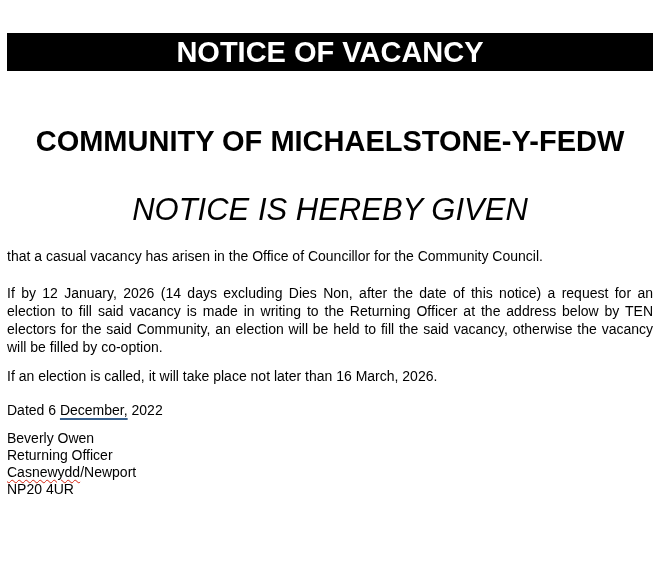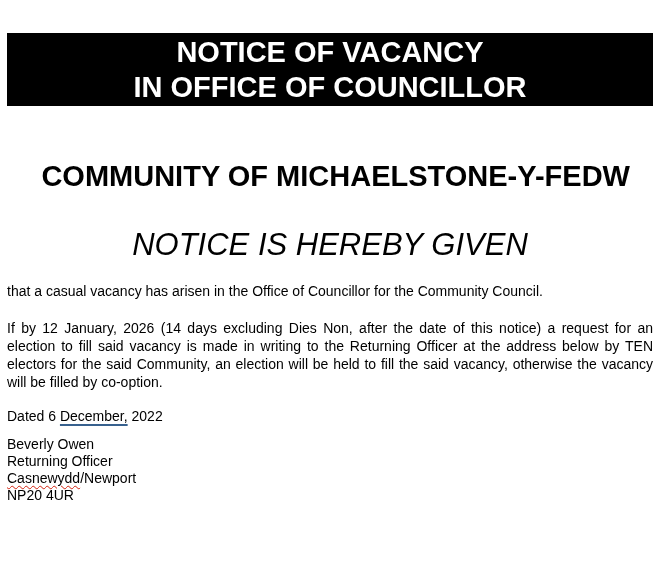--- a/index.html
+++ b/index.html
@@ -29,21 +29,21 @@
     font-size: 29px;
     line-height: 35px;
     padding: 2px 0 1px 0;
   }
   .banner-line {
     white-space: nowrap;
   }
   .community-heading {
     margin: 52px auto 0 auto;
     max-width: 600px;
-    text-align: right;
+    text-align: center;
     font-weight: bold;
     font-size: 29px;
     line-height: 36px;
   }
   .hereby-heading {
     margin: 32px 0 0 0;
     text-align: center;
     font-weight: 400;
     font-size: 31px;
     line-height: 38px;
@@ -87,31 +87,31 @@
     line-height: 17px;
   }
 </style>
 </head>
 <body>
 
 <div class="page">
 
   <div class="banner">
     <div class="banner-line">NOTICE OF VACANCY</div>
-    <div class="banner-line">IN OFFICE OF COUNCILLOR</div>
   </div>
 
   <div class="community-heading">COMMUNITY OF MICHAELSTONE-Y-FEDW</div>
 
   <div class="hereby-heading">NOTICE IS HEREBY GIVEN</div>
 
   <p class="body-text para-1">that a casual vacancy has arisen in the Office of Councillor for the Community Council.</p>
 
   <p class="body-text para-2">If by 12 January, 2026 (14 days excluding Dies Non, after the date of this notice) a request for an election to fill said vacancy is made in writing to the Returning Officer at the address below by TEN electors for the said Community, an election will be held to fill the said vacancy, otherwise the vacancy will be filled by co-option.</p>
 
+  <p class="body-text para-3">If an election is called, it will take place not later than 16 March, 2026.</p>
 
   <p class="dated-line"><span>Dated 6 </span><span class="grammar-flag">December,</span><span> 2022</span></p>
 
   <div class="signature-block">
     <div>Beverly Owen</div>
     <div>Returning Officer</div>
     <div><span class="spell-flag">Casnewydd</span><span>/Newport</span></div>
     <div>NP20 4UR</div>
   </div>
 

